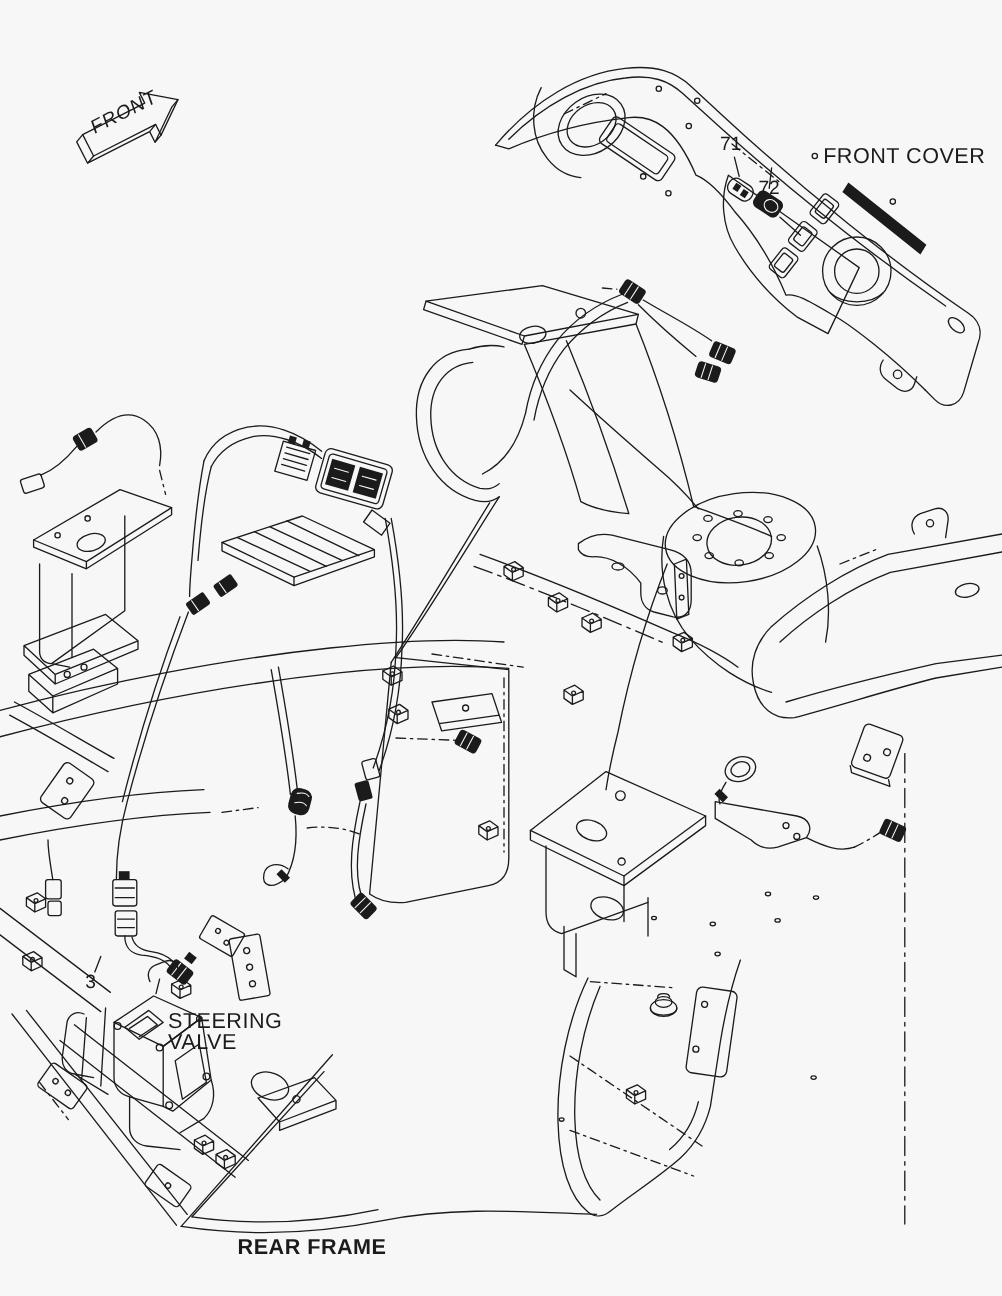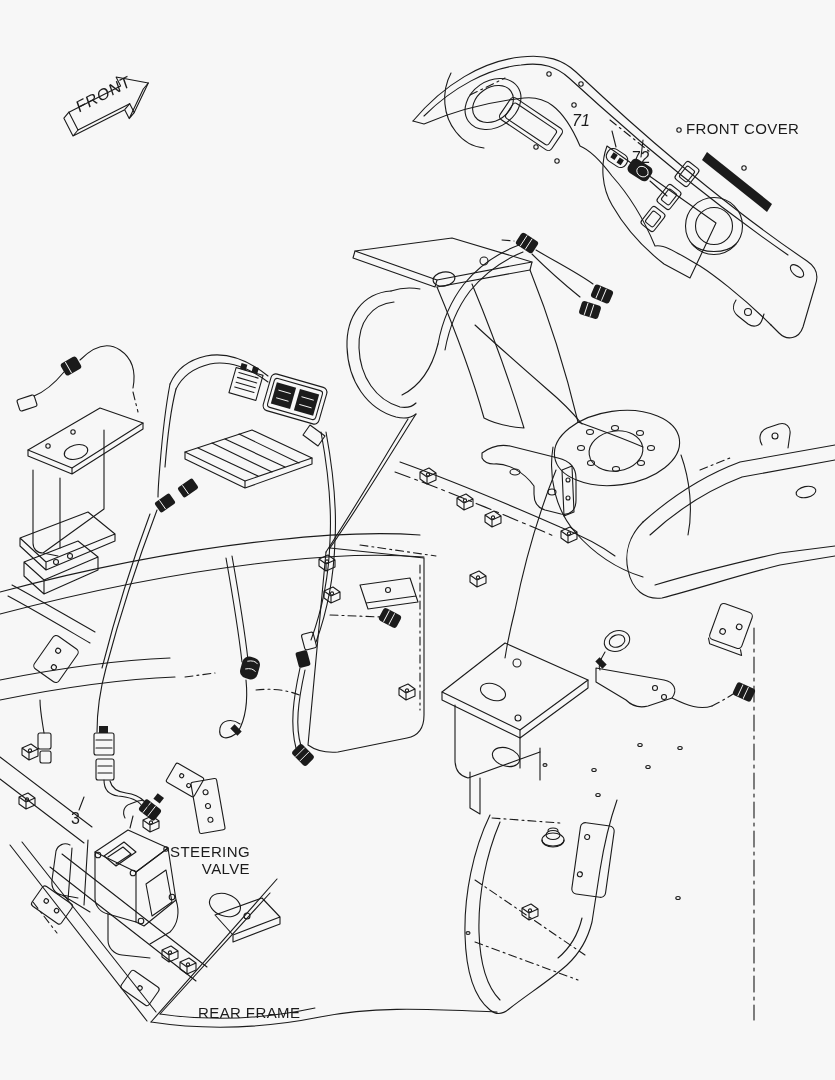--- a/index.html
+++ b/index.html
@@ -6,25 +6,25 @@
   .stage{position:relative;width:835px;height:1080px;background:#f7f7f7;overflow:hidden;
          font-family:"Liberation Sans", sans-serif;color:#1b1b1b;}
   .stage svg{position:absolute;left:0;top:0;}
   svg *{vector-effect:none;}
   .ln path,.ln line,.ln rect,.ln circle,.ln ellipse,.ln polyline{
       fill:none;stroke:#1b1b1b;stroke-width:1.1;stroke-linecap:round;stroke-linejoin:round;}
   .ln .fill{fill:#1b1b1b;stroke:none;}
   .ln .lt{stroke:#f7f7f7;stroke-width:0.9;fill:none;}
   .ln .dd{stroke-dasharray:16 5 3 5;}
   .ln .dd2{stroke-dasharray:8 4 2 4;}
-  .lbl{position:absolute;font-size:15px;letter-spacing:0.4px;white-space:pre-line;}
+  .lbl{position:absolute;font-size:18px;letter-spacing:0.4px;white-space:pre-line;}
   .num{position:absolute;font-size:16px;}
   .front-word{position:absolute;left:77px;top:99px;width:62px;font-size:16px;letter-spacing:1px;
       transform:rotate(-27deg) skewX(-8deg);transform-origin:left center;}
-  .sv{left:140px;top:843px;width:110px;text-align:right;line-height:17px;}
+  .sv{left:140px;top:843px;width:110px;text-align:left;line-height:17px;}
 </style>
 </head>
 <body>
 
 <div class="stage">
 
 <svg class="ln" width="835" height="1080" viewBox="0 0 835 1080">
 <defs>
   <g id="clip">
           <path d="M0,4 L9,0 L16,5 L7,9 Z M0,4 L0,11 L7,16 L7,9 M16,5 L16,12 L7,16"></path>
@@ -391,26 +391,26 @@
   <use href="#clip" transform="translate(399 684)"></use>
   <use href="#clip" transform="translate(522 904)"></use>
   <use href="#clip" transform="translate(143 816)"></use>
   <use href="#clip" transform="translate(22 744)"></use>
   <use href="#clip" transform="translate(19 793)"></use>
 </g>
 </svg>
 
 <div class="front-word">FRONT</div>
 
-<div class="num" style="left:572px;top:112px;font-style:italic;">71</div>
+<div class="num" style="left:600px;top:112px;">71</div>
 
 <div class="num" style="left:632px;top:121px;margin-top:28px;">72</div>
 
 <div class="lbl" style="left:686px;top:120px;">FRONT COVER</div>
 
 <div class="num" style="left:71px;top:810px;">3</div>
 
 <div class="lbl sv">STEERING
 VALVE</div>
 
-<div class="lbl" style="left:198px;top:1004px;">REAR FRAME</div>
+<div class="lbl" style="left:198px;top:1029px;font-weight:bold;">REAR FRAME</div>
 
 </div>
 
 </body></html>

